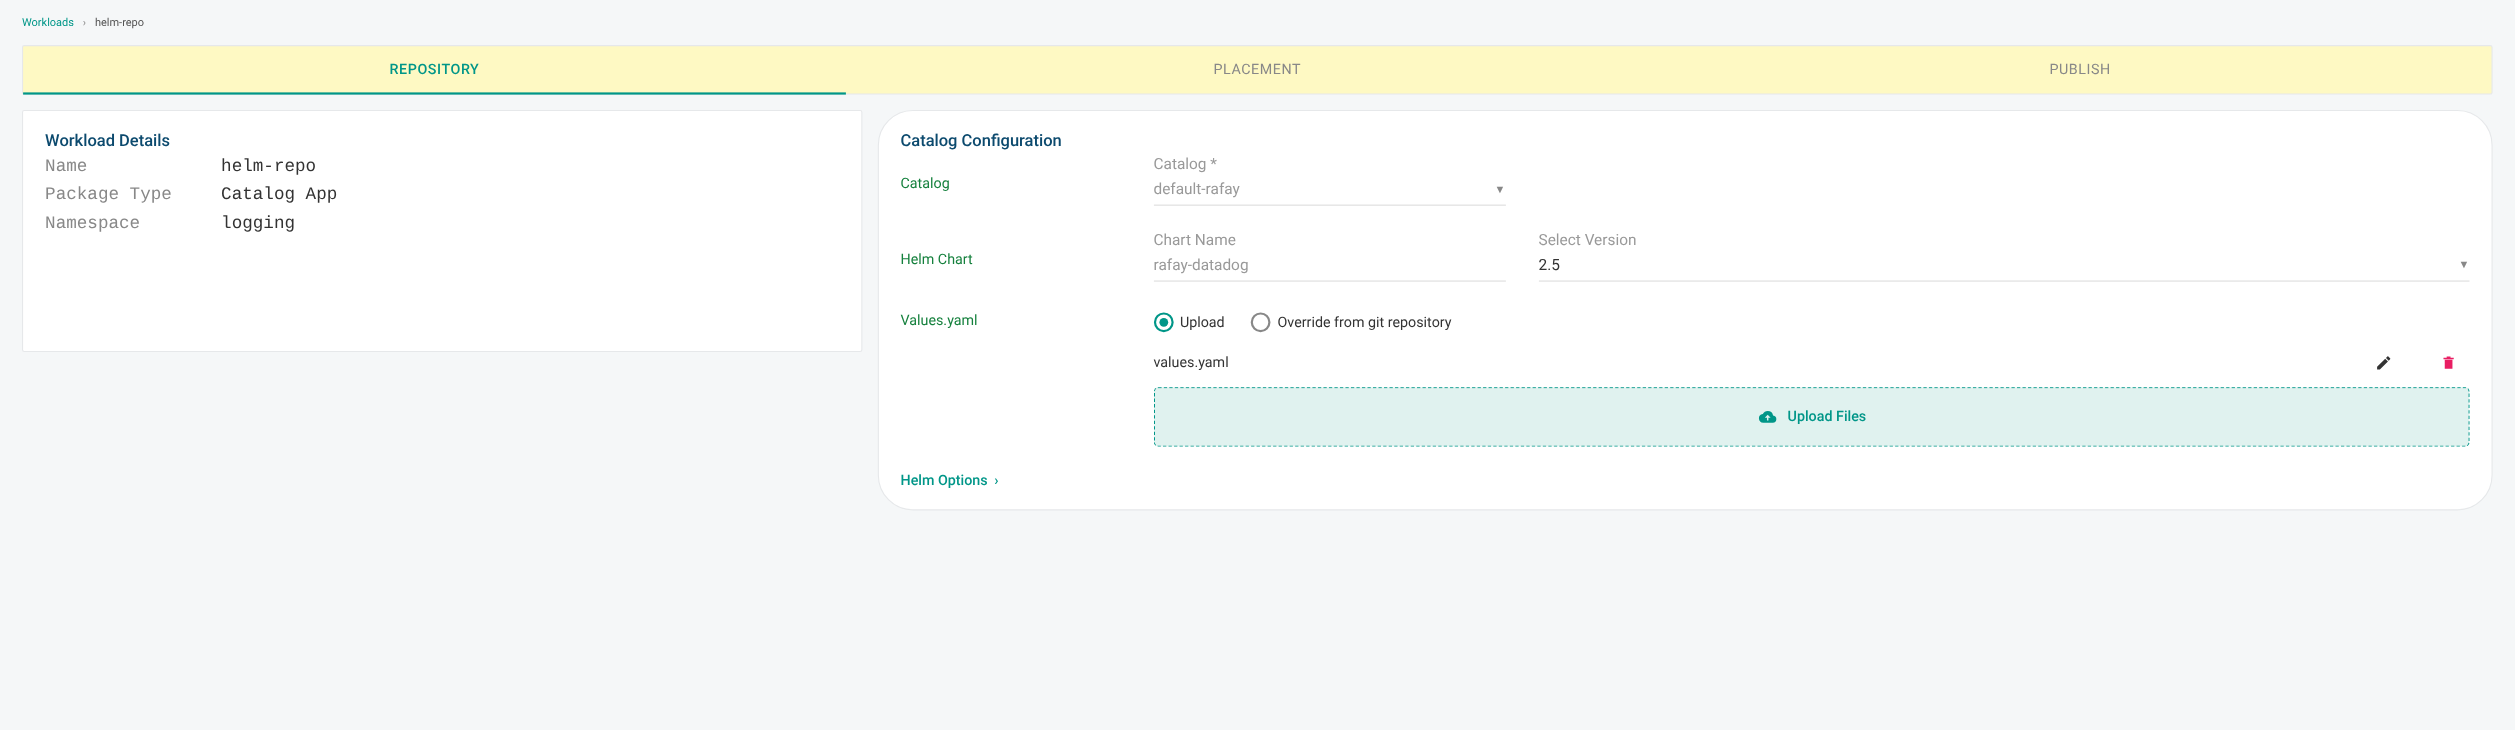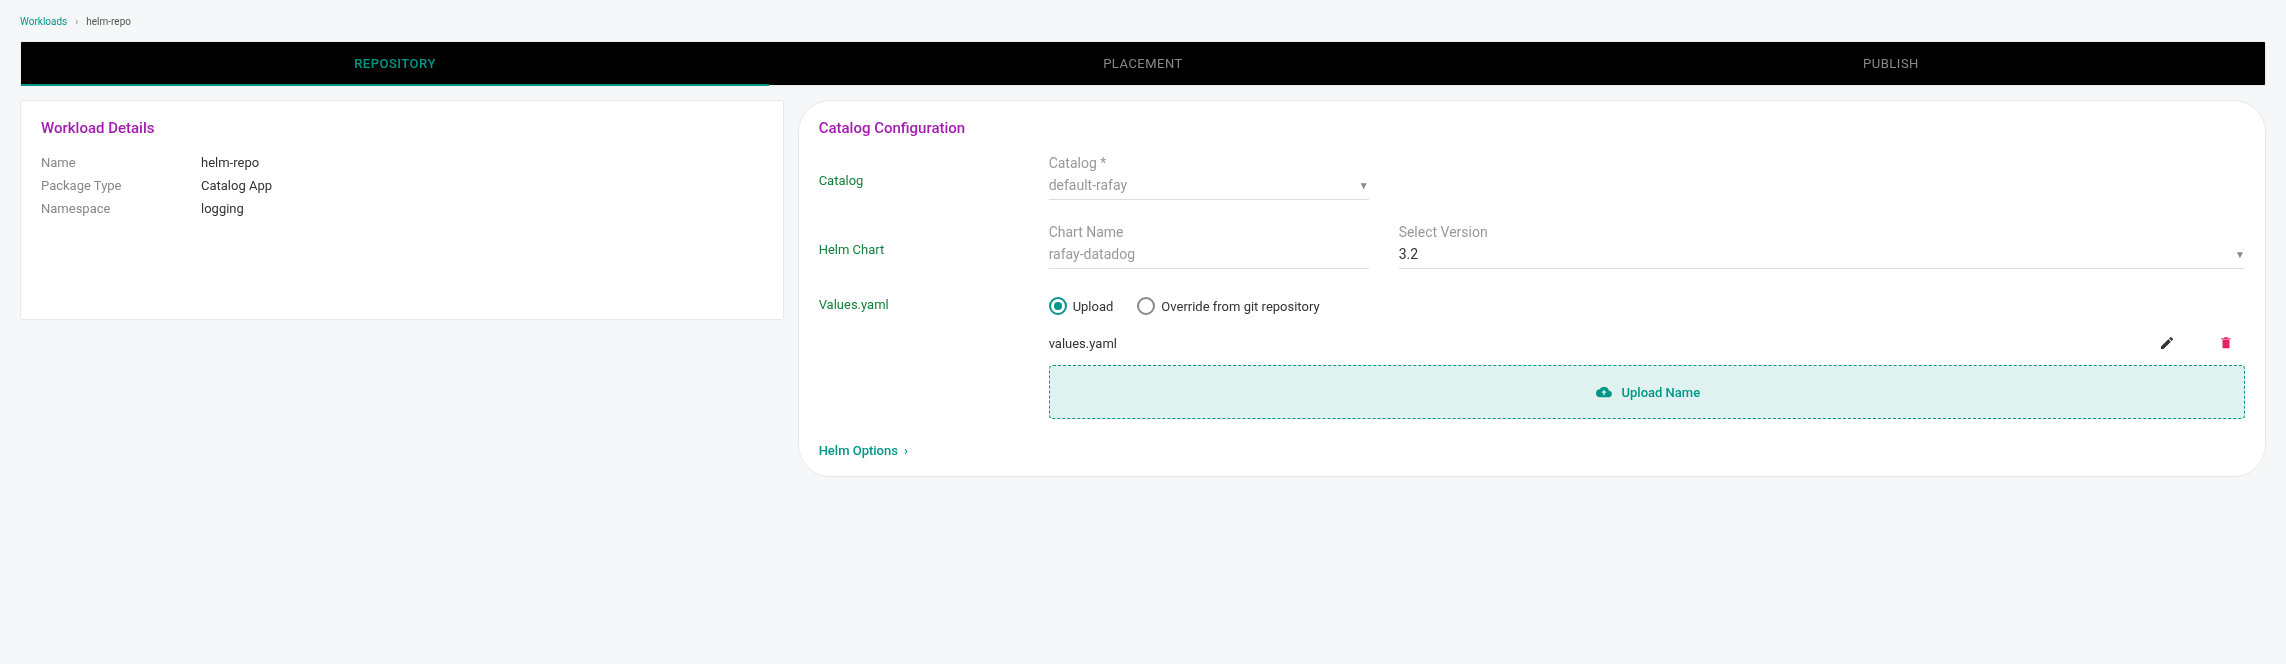--- a/index.html
+++ b/index.html
@@ -17,21 +17,21 @@
   display: flex;
   gap: 8px;
   align-items: center;
   font-size: 10px;
 }
 .breadcrumb a { color: #009688; text-decoration: none; }
 .breadcrumb .sep { color: #888; }
 .breadcrumb .current { color: #555; }
 .tabs {
   display: flex;
-  background: #000000;
+  background: #fef9c3;
   border: 1px solid #e6e8ea;
   border-radius: 2px;
   margin: 0 14px 14px 14px;
 }
 .tab {
   flex: 1;
   text-align: center;
   padding: 14px 0;
   font-size: 13px;
   color: #888;
@@ -66,27 +66,28 @@
   width: 34%;
   min-height: 220px;
 }
 .card-right {
   flex: 1;
   border-radius: 32px;
 }
 .card h3 {
   font-size: 15px;
   font-weight: 500;
-  color: #a21caf;
-  margin-bottom: 18px;
+  color: #0c4a6e;
+  margin-bottom: 5px;
 }
 .details-row {
   display: flex;
   margin-bottom: 8px;
-  font-size: 13px;
+  font-size: 16px;
+  font-family: Liberation Mono, monospace;
 }
 .details-label {
   width: 160px;
   color: #888;
 }
 .details-value {
   color: #333;
 }
 .form-row {
   display: flex;
@@ -246,21 +247,21 @@
         <div class="form-fields-cell">
           <div class="matfield" style="max-width:320px;">
             <div class="matfield-label">Chart Name</div>
             <div class="matfield-value">
               <span>rafay-datadog</span>
             </div>
           </div>
           <div class="matfield">
             <div class="matfield-label">Select Version</div>
             <div class="matfield-value strong">
-              <span>3.2</span>
+              <span>2.5</span>
               <span class="dropdown-arrow">▼</span>
             </div>
           </div>
         </div>
       </div>
 
       <div class="form-row" style="margin-bottom:12px;">
         <div class="form-label-cell" style="padding-top:4px;">Values.yaml</div>
         <div class="form-fields-cell">
           <div class="radio-row">
@@ -289,21 +290,21 @@
           <svg width="14" height="16" viewBox="0 0 24 24" fill="#E91E63">
               <path d="M6 7h12v14H6zM4 4h16v2H4zM9 2h6v2H9z"></path>
             </svg>
         </div>
       </div>
 
       <div class="upload-box">
         <svg width="20" height="16" viewBox="0 0 24 24" fill="#009688">
             <path d="M19.35 10.04A7.49 7.49 0 0 0 12 4a7.5 7.5 0 0 0-6.65 4.04A6 6 0 0 0 6 20h13a5 5 0 0 0 .35-9.96zM13 13v4h-2v-4H8l4-4 4 4h-3z"></path>
           </svg>
-        <span>Upload Name</span>
+        <span>Upload Files</span>
       </div>
 
       <div class="link-row">
         <span>Helm Options</span>
         <span>›</span>
       </div>
 
     </div>
 
   </div>

